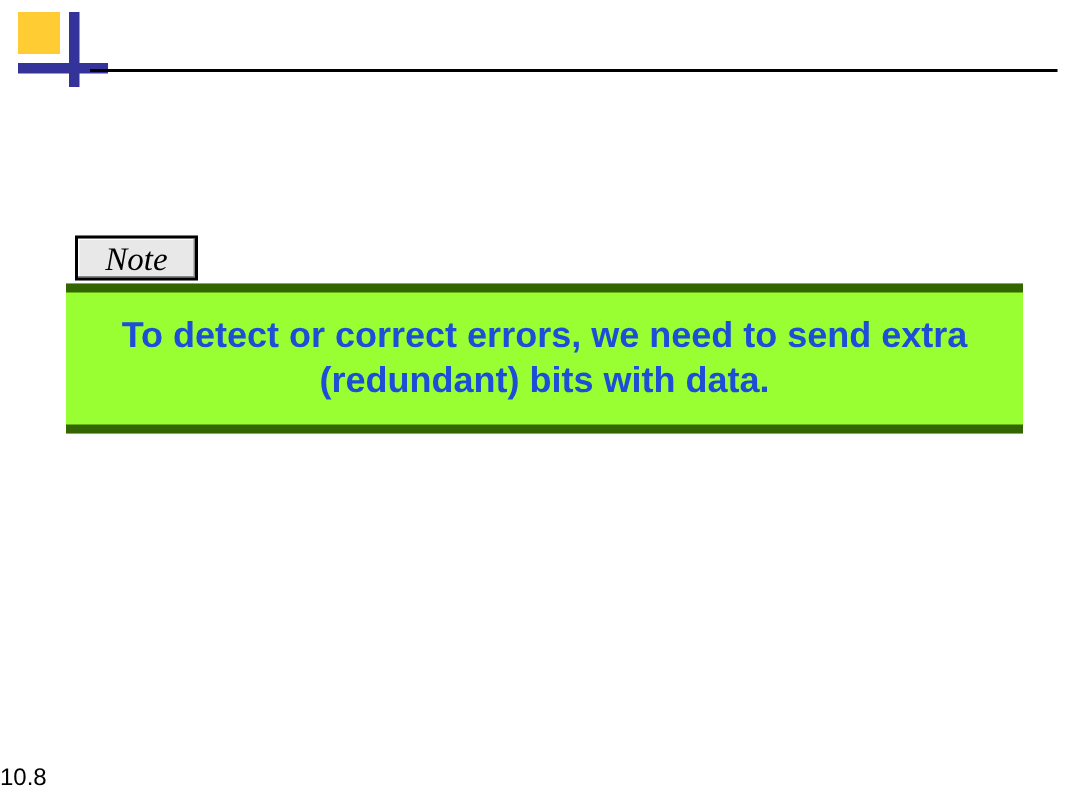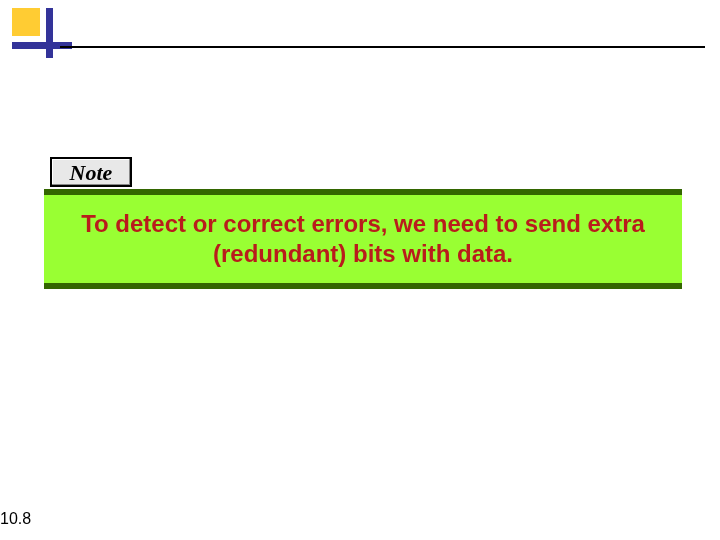--- a/index.html
+++ b/index.html
@@ -66,21 +66,21 @@
   .note-label {
     position: absolute;
     top: 157px;
     left: 50px;
     width: 82px;
     height: 30px;
     line-height: 28px;
     text-align: center;
     font-family: Georgia, 'Times New Roman', serif;
     font-style: italic;
-    font-weight: bold;
+    font-weight: normal;
     font-size: 22px;
     color: #000;
     background: #e8e8e8;
     border: 2px solid #000;
     box-shadow: inset -1px -1px 0 #888, inset 1px 1px 0 #fff;
     box-sizing: border-box;
   }
 
   
   .note-box {
@@ -94,21 +94,21 @@
     border-bottom: 6px solid #336600;
     padding: 14px 10px 14px 10px;
     text-align: center;
   }
   .note-box p {
     margin: 0;
     font-family: Arial, Helvetica, sans-serif;
     font-weight: bold;
     font-size: 24px;
     line-height: 1.25;
-    color: #b91c1c;
+    color: #1d4ed8;
   }
 
   
   .page-num {
     position: absolute;
     bottom: 12px;
     left: 0px;
     font-family: Arial, Helvetica, sans-serif;
     font-size: 16px;
     color: #000;

